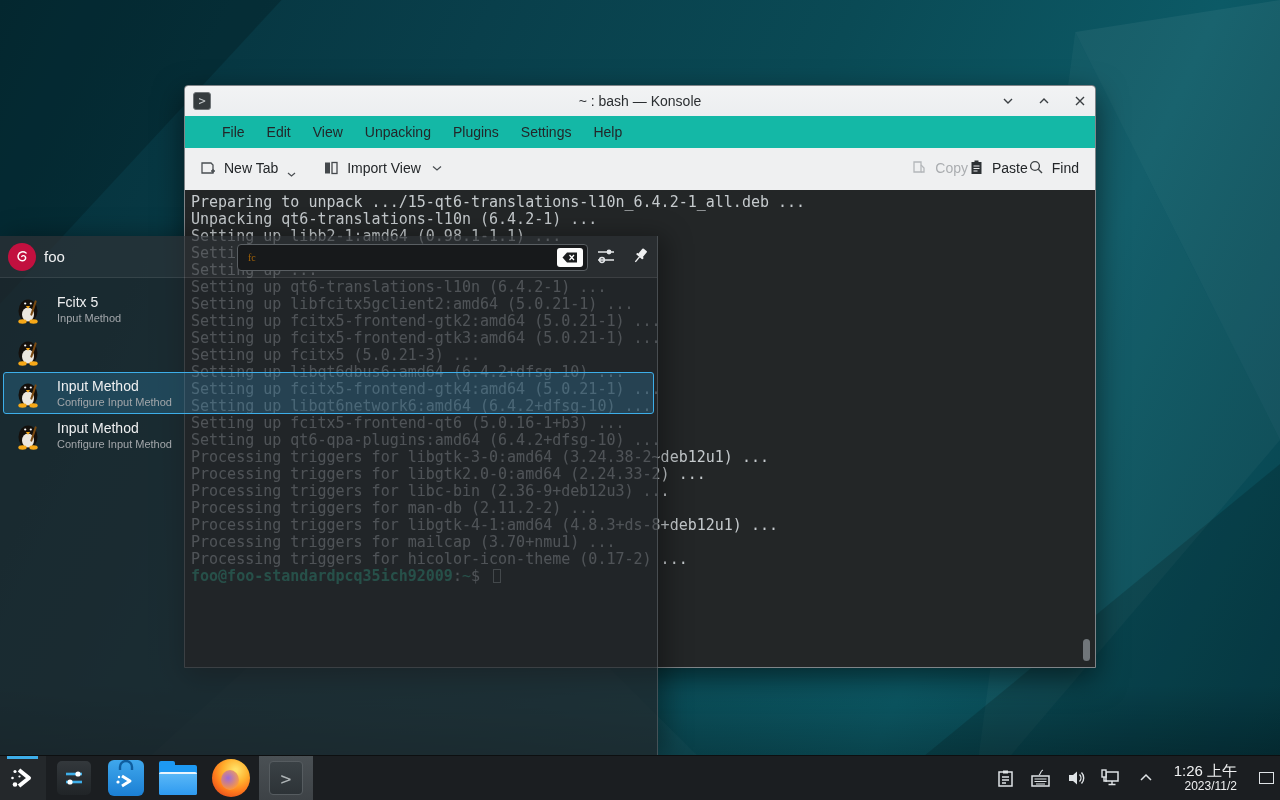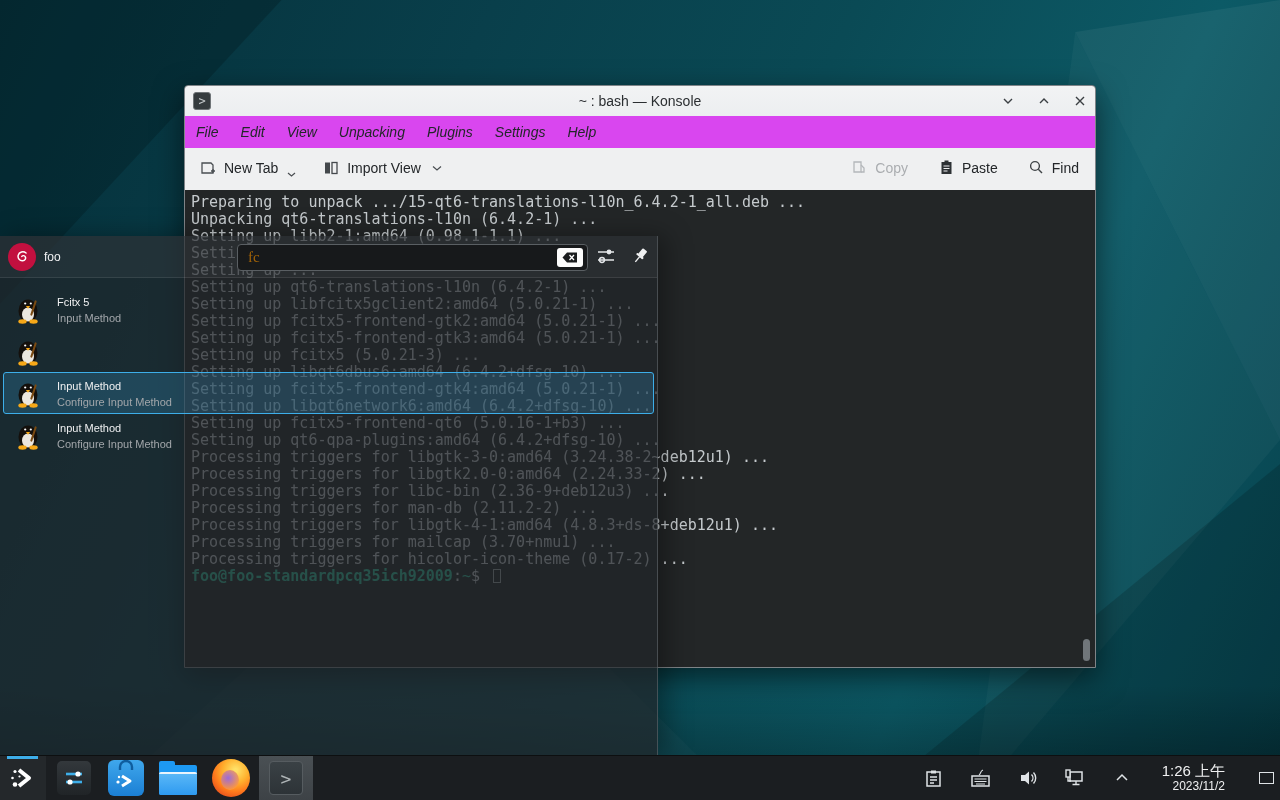--- a/index.html
+++ b/index.html
@@ -21,29 +21,29 @@
   .window { position:absolute; left:184px; top:85px; width:912px; height:583px;
     border:1px solid #7f8488; border-radius:4px 4px 0 0; box-shadow:0 10px 30px rgba(0,0,0,0.55);
     background:#232627; overflow:hidden; }
   .titlebar { height:30px; background:linear-gradient(#f2f3f4,#eceef0); display:flex; align-items:center;
     padding:0 8px; position:relative; }
   .app-icon { width:18px; height:18px; background:#353b3e; border:1px solid #6f7477; border-radius:3px;
     color:#c3c8ca; font-family:"DejaVu Sans Mono", monospace; font-size:12px; line-height:16px; text-align:center; }
   .win-title { position:absolute; left:0; right:0; text-align:center; font-size:14px; color:#2b2e31; }
   .win-controls { margin-left:auto; display:flex; gap:22px; align-items:center; z-index:2; }
   .win-controls svg { display:block; }
-  .menubar { height:32px; background:#d946ef; display:flex; align-items:center; padding-left:0;font-style:italic; }
+  .menubar { height:32px; background:#14b8a6; display:flex; align-items:center; padding-left:26px; }
   .menu-item { font-size:14px; color:#232629; padding:4px 11px; }
   .toolbar { height:42px; background:#eff0f1; display:flex; align-items:center; padding:0 16px 3px 14px; }
   .tool-btn { display:flex; align-items:center; gap:7px; font-size:14px; color:#232629; position:relative; }
   .tool-btn svg { display:block; }
   .tool-btn.disabled { color:#aaadb0; }
   .chev-under { position:relative; top:7px; left:2px; }
   .tb-gap { width:28px; }
-  .toolbar .right { margin-left:auto; display:flex; align-items:center; gap:30px; }
+  .toolbar .right { margin-left:auto; display:flex; align-items:center; }
 
   
   .terminal { position:relative; width:100%; height:479px; background:#232627;
     font-family:"DejaVu Sans Mono", monospace; font-size:15px; color:#c5cacd; }
   .term-pad { position:absolute; left:6px; top:4px; right:14px; }
   .term-line { height:17px; line-height:17px; white-space:pre; }
   .prompt-line { height:17px; line-height:17px; white-space:pre; }
   .p-user { color:#35bd9a; font-weight:bold; }
   .p-sym  { color:#c5cacd; }
   .p-path { color:#35bd9a; }
@@ -53,52 +53,52 @@
     background:#70767a; border-radius:4px; }
 
   
   .launcher { position:absolute; left:0; top:236px; width:658px; height:519px;
     background:rgba(33,37,41,0.72); border-right:1px solid rgba(120,126,130,0.45);
     box-shadow:8px 0 24px rgba(0,0,0,0.35); }
   .launcher-header { position:relative; height:42px; background:rgba(255,255,255,0.04);
     border-bottom:1px solid rgba(255,255,255,0.09); display:flex; align-items:center; }
   .avatar { position:absolute; left:8px; top:7px; width:28px; height:28px; border-radius:50%;
     background:#c2103f; display:flex; align-items:center; justify-content:center; }
-  .user-name { position:absolute; left:44px; font-size:12px; color:#eff0f1; }
+  .user-name { position:absolute; left:44px; font-size:15px; color:#eff0f1; }
   .search-box { position:absolute; left:237px; top:8px; width:351px; height:27px; background:#17191b;
     border:1px solid #5a5f63; border-radius:4px; display:flex; align-items:center; }
   .search-input { flex:1; background:transparent; border:none; outline:none; color:#a16207;
-    font-size:15px; font-family:Liberation Serif, serif; padding:0 6px 0 10px; }
+    font-size:10px; font-family:Liberation Serif, serif; padding:0 6px 0 10px; }
   .clear-btn { width:26px; height:19px; background:#fcfcfc; border-radius:3px; margin-right:4px;
     display:flex; align-items:center; justify-content:center; }
   .hdr-icon { position:absolute; top:9px; }
   .hdr-icon.sliders { left:595px; }
   .hdr-icon.pin { left:629px; }
 
   .result-list { position:absolute; left:0; top:52px; width:100%; }
   .result-item { position:relative; height:42px; margin:0 3px; border:1px solid transparent;
     border-radius:3px; display:flex; align-items:center; }
   .result-item.selected { background:rgba(61,174,233,0.22); border-color:#3daee9; }
   .result-icon { width:30px; height:30px; margin:0 14px 0 9px; flex:none; }
   .result-text { display:flex; flex-direction:column; justify-content:center; overflow:hidden; }
-  .result-title { font-size:11px; color:#eff0f1; line-height:17px; white-space:nowrap; }
+  .result-title { font-size:14px; color:#eff0f1; line-height:17px; white-space:nowrap; }
   .result-sub { font-size:11px; color:#a2a6aa; line-height:14px; white-space:nowrap; }
 
   
   .taskbar { position:absolute; left:0; bottom:0; width:1280px; height:45px; background:#1b1e21;
     border-top:1px solid #0d0f10; display:flex; align-items:center; }
   .tb-btn { width:46px; height:45px; display:flex; align-items:center; justify-content:center; position:relative; }
   .tb-btn.launcher-btn { background:#24282b; }
   .active-line { position:absolute; top:0; left:7px; width:31px; height:3px; background:#3daee9; }
   .task-btn { width:54px; height:45px; margin-left:5px; background:linear-gradient(#4a5054,#3d4246);
     display:flex; align-items:center; justify-content:center; }
   .task-konsole-icon { width:34px; height:34px; background:linear-gradient(#3a4145,#2d3337);
     border:1px solid #565c60; border-radius:4px; color:#aeb4b6; font-family:"DejaVu Sans Mono", monospace;
     font-size:18px; display:flex; align-items:center; justify-content:center; }
-  .tray { margin-left:auto; display:flex; align-items:center; gap:21px; }
+  .tray { margin-left:auto; display:flex; align-items:center; gap:9px; }
   .tray-icon { width:26px; height:26px; display:flex; align-items:center; justify-content:center; }
   .clock { text-align:right; color:#eff0f1; line-height:1.15; margin:0 10px 0 6px; }
   .clock-time { font-size:15px; }
   .clock-date { font-size:12px; }
   .peek { width:20px; height:45px; display:flex; align-items:center; justify-content:center; margin-right:4px; }
   .peek-rect { width:15px; height:12px; border:1px solid #dfe3e6; }
 
   .settings-icon { width:34px; height:34px; background:linear-gradient(#33383c,#202427);
     border-radius:5px; display:flex; align-items:center; justify-content:center; }
   .discover-icon { width:36px; height:36px; border-radius:6px;

